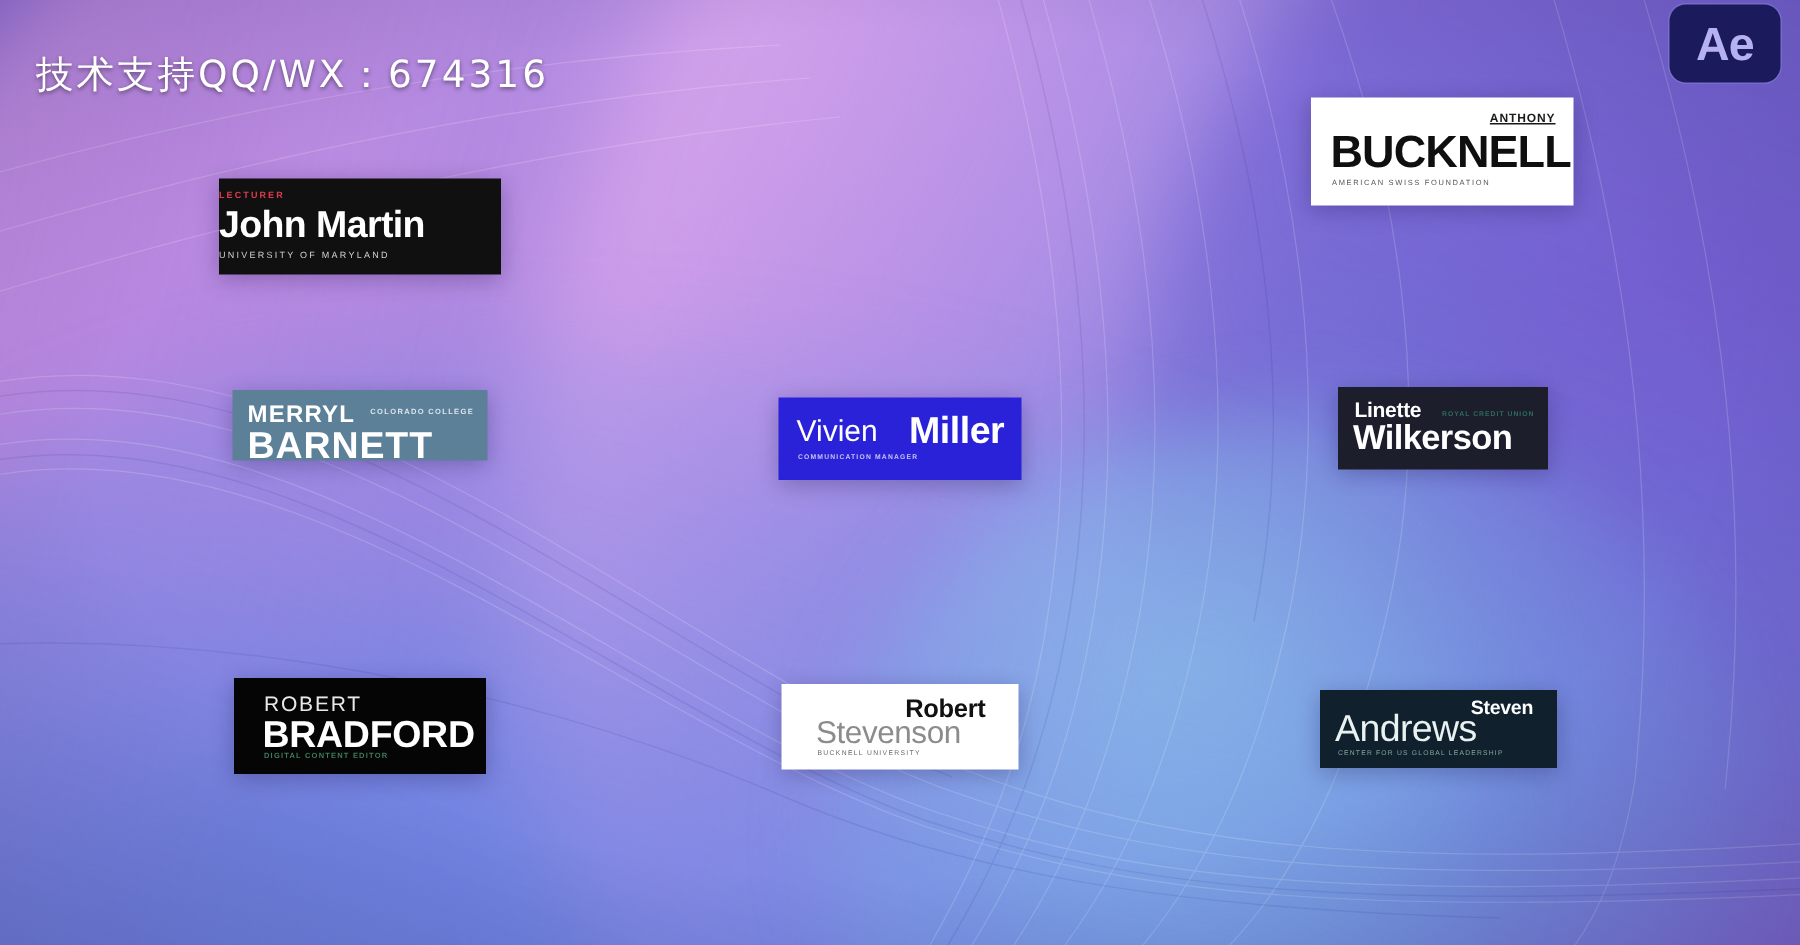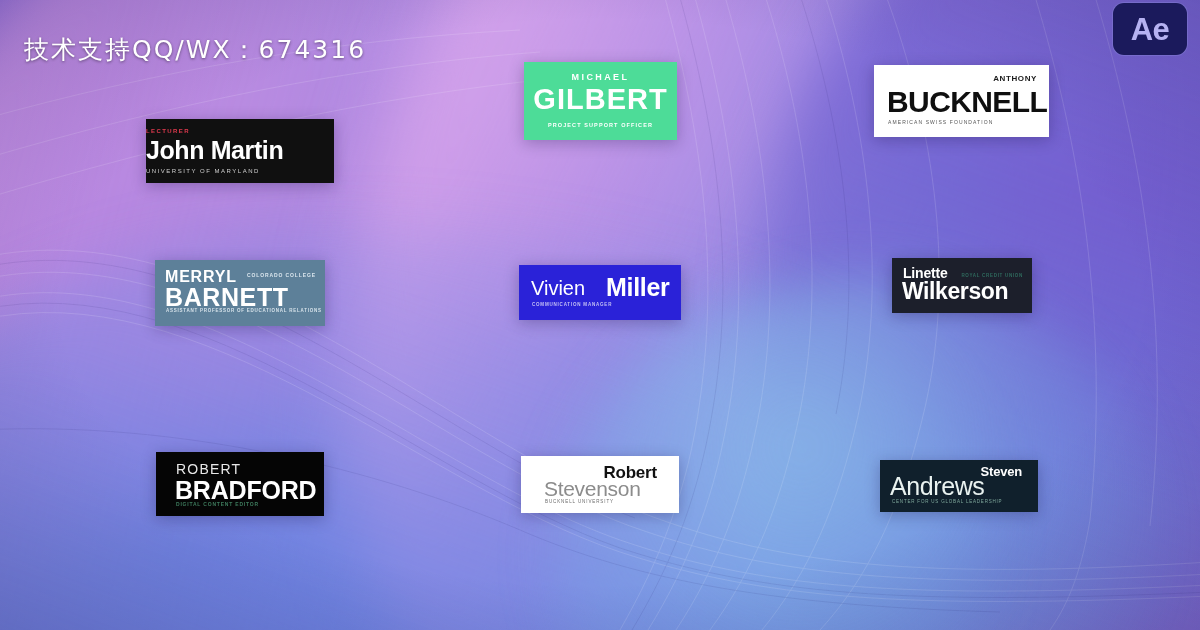--- a/index.html
+++ b/index.html
@@ -153,26 +153,26 @@
   
   #card-gilbert { left: 524px; top: 62px; width: 153px; height: 78px;
     background: #4ddc98; padding: 11px 0 0 0; text-align: center; }
   #card-gilbert .tag { color: #ffffff; font-size: 9px; font-weight: bold; letter-spacing: 2.4px; }
   #card-gilbert .ln1 { color: #ffffff; font-size: 29px; font-weight: bold; letter-spacing: 1px; margin-top: 3px; }
   #card-gilbert .sub { color: #ffffff; font-size: 5.5px; font-weight: bold; letter-spacing: 1.1px; margin-top: 9px; }
 
   
   #card-stafford { left: 874px; top: 65px; width: 175px; height: 72px;
     background: #ffffff; padding: 0; }
-  #card-stafford .tag { position: absolute; right: 12px; top: 10px; color: #1a1a1a; font-size: 8px; font-weight: bold; letter-spacing: 0.6px; }
+  #card-stafford .tag { position: absolute; right: 12px; top: 10px; color: #1a1a1a; font-size: 8px; font-weight: bold; letter-spacing: 0.6px; text-decoration: underline; }
   #card-stafford .ln1 { position: absolute; left: 13px; top: 22px; color: #0f0f0f; font-size: 30px; font-weight: bold; letter-spacing: -0.6px; }
   #card-stafford .sub { position: absolute; left: 14px; top: 55px; color: #555555; font-size: 5px; letter-spacing: 1.1px; }
 
   
-  #card-barnett { left: 155px; top: 260px; width: 170px; height: 66px;
+  #card-barnett { left: 155px; top: 260px; width: 170px; height: 47px;
     background: #5d8099; padding: 0; }
   #card-barnett .ln1 { position: absolute; left: 10px; top: 9px; color: #ffffff; font-size: 16px; font-weight: bold; letter-spacing: 0.8px; }
   #card-barnett .tag { position: absolute; right: 9px; top: 13px; color: #dbe6ee; font-size: 5px; font-weight: bold; letter-spacing: 0.9px; }
   #card-barnett .ln2 { position: absolute; left: 10px; top: 25px; color: #ffffff; font-size: 25px; font-weight: bold; letter-spacing: 0.6px; text-align: right; }
   #card-barnett .sub { position: absolute; left: 11px; top: 49px; color: #d6e2ea; font-size: 4.5px; font-weight: bold; letter-spacing: 0.75px; }
 
   
   #card-miller { left: 519px; top: 265px; width: 162px; height: 55px;
     background: #2a22d8; padding: 16px; }
   #card-miller .ln1 { position: absolute; left: 12px; top: 13px; color: #ffffff; font-size: 20px; font-weight: normal; letter-spacing: 0px; }
@@ -256,25 +256,20 @@
   <div class="ae-badge">
     <span>Ae</span>
   </div>
 
   <div class="card" id="card-martin">
     <div class="tag">LECTURER</div>
     <div class="ln1">John Martin</div>
     <div class="sub">UNIVERSITY OF MARYLAND</div>
   </div>
 
-  <div class="card" id="card-gilbert">
-    <div class="tag">MICHAEL</div>
-    <div class="ln1">GILBERT</div>
-    <div class="sub">PROJECT SUPPORT OFFICER</div>
-  </div>
 
   <div class="card" id="card-stafford">
     <div class="tag">ANTHONY</div>
     <div class="ln1">BUCKNELL</div>
     <div class="sub">AMERICAN SWISS FOUNDATION</div>
   </div>
 
   <div class="card" id="card-barnett">
     <div class="ln1">MERRYL</div>
     <div class="tag">COLORADO COLLEGE</div>

